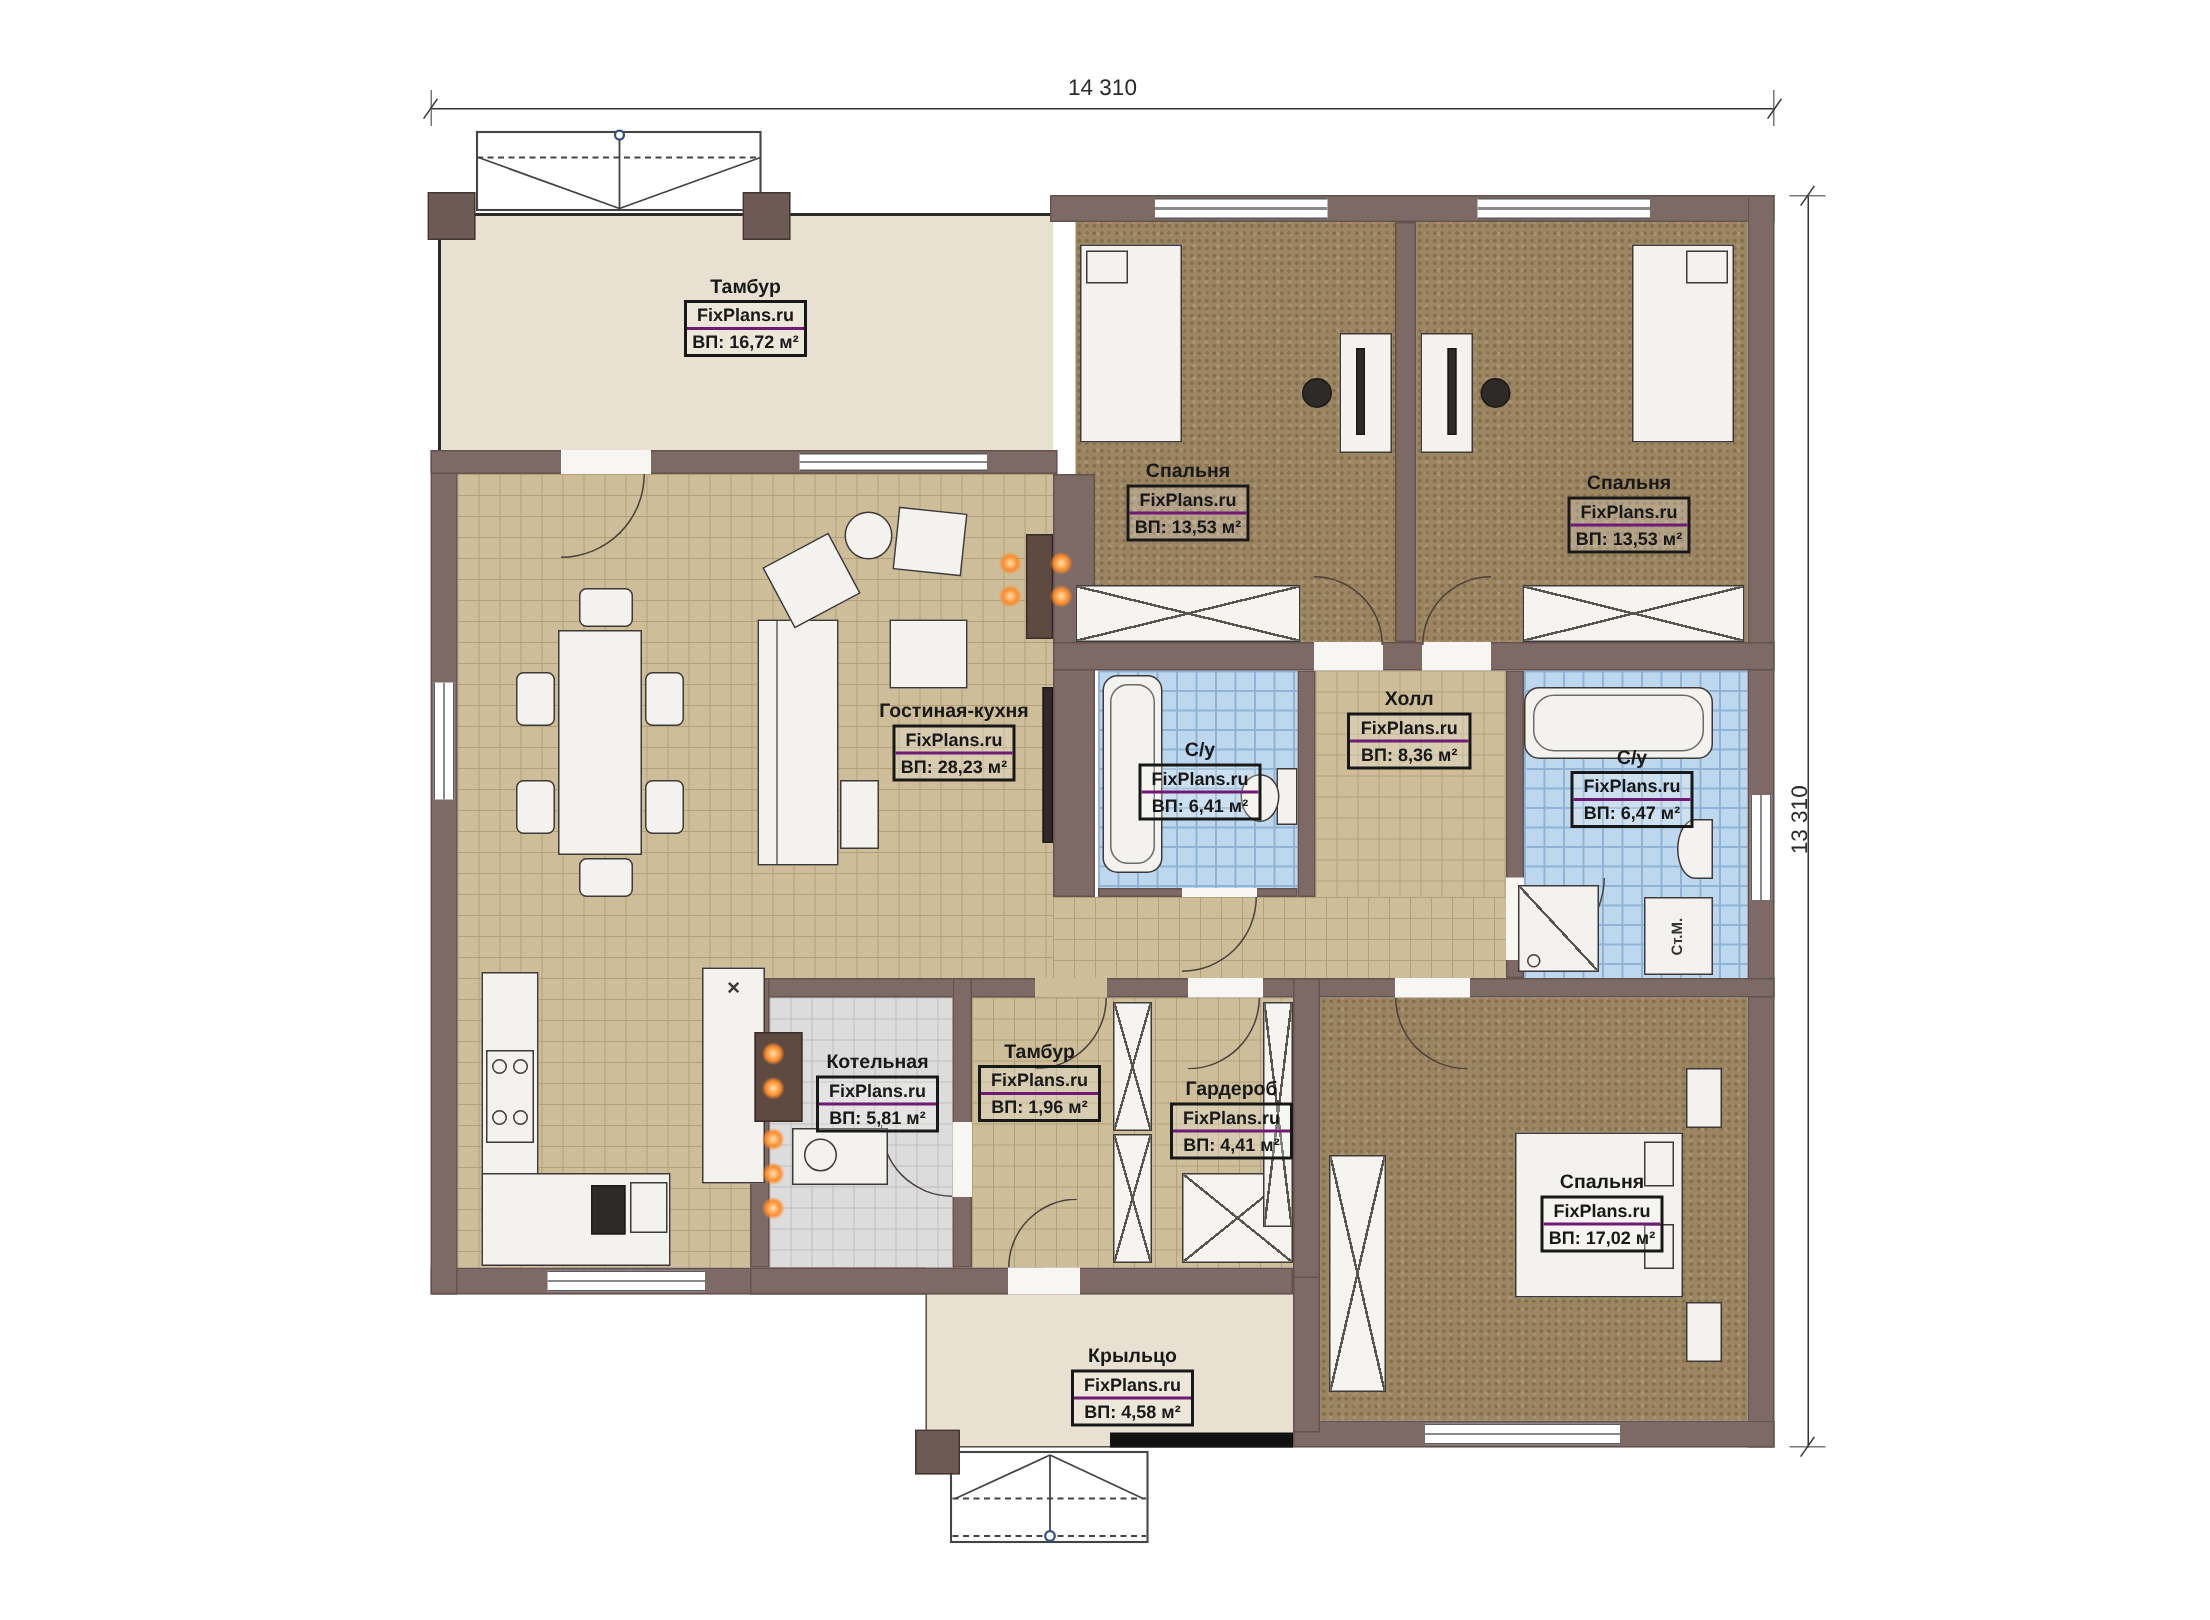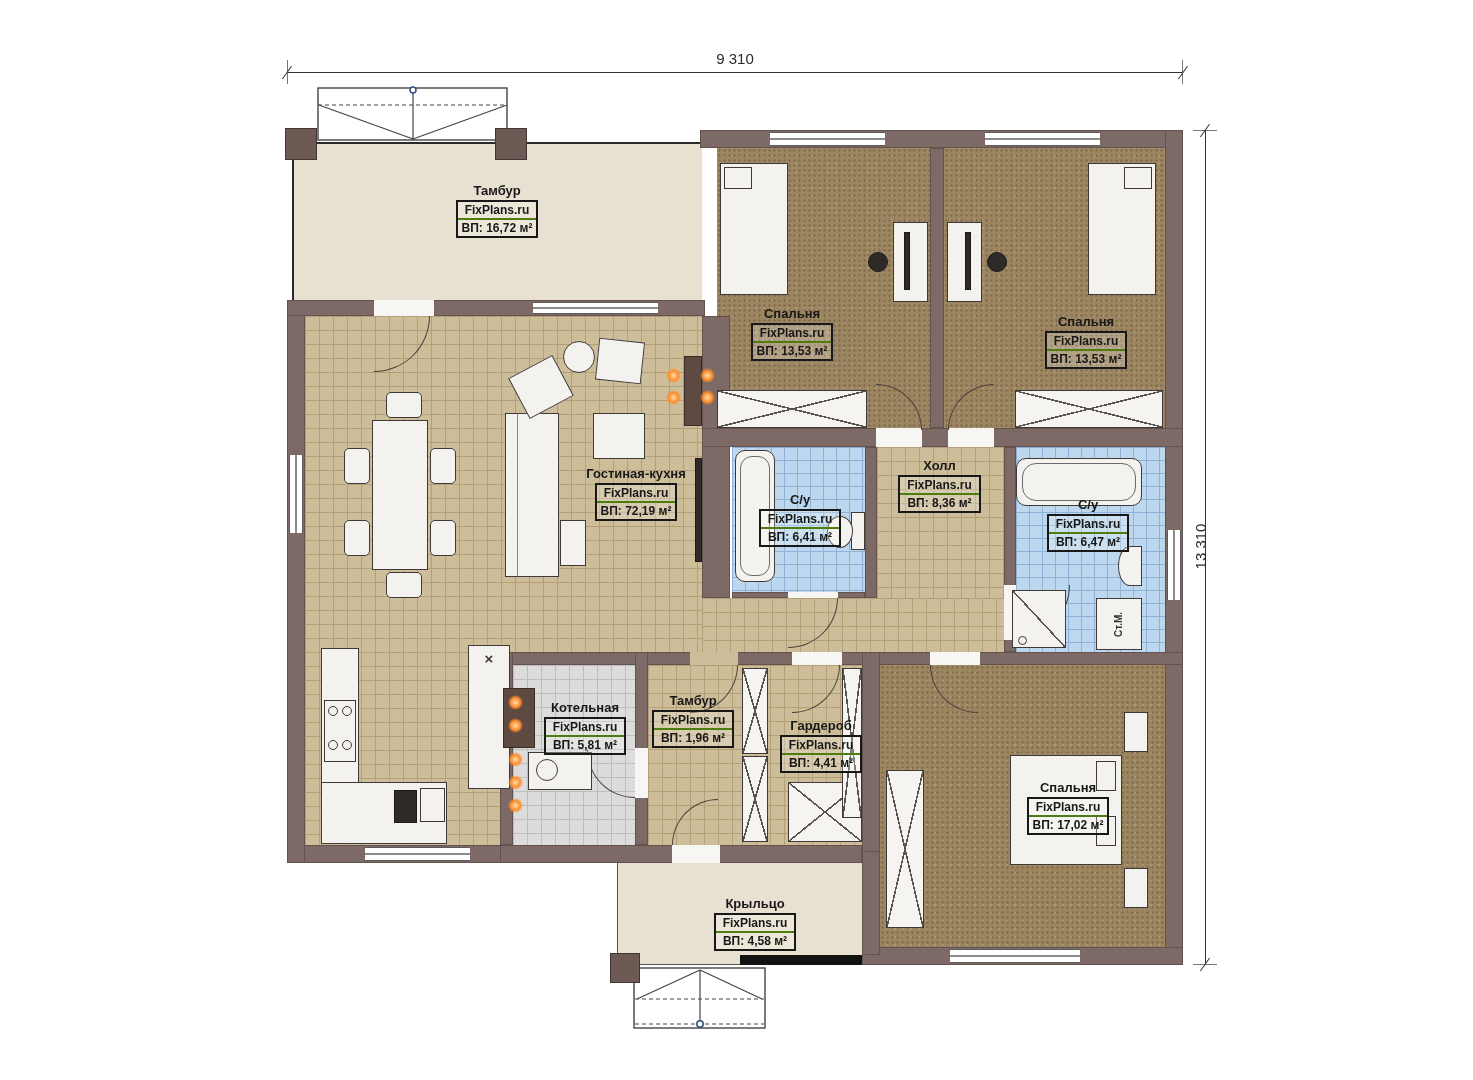--- a/index.html
+++ b/index.html
@@ -46,41 +46,41 @@
   .xu{background:#f5f4f1;border:1.5px solid #3f3a38;z-index:10;background-image:
       linear-gradient(to top right,transparent calc(50% - .8px),#5a544f calc(50% - .8px),#5a544f calc(50% + .8px),transparent calc(50% + .8px)),
       linear-gradient(to bottom right,transparent calc(50% - .8px),#5a544f calc(50% - .8px),#5a544f calc(50% + .8px),transparent calc(50% + .8px));}
   .heat{width:15px;height:15px;border-radius:50%;z-index:12;
       background:radial-gradient(circle,#ffe0b0 0%,#ff8c2a 45%,rgba(255,140,42,0) 72%);}
   
   .rlabel{display:flex;flex-direction:column;align-items:center;z-index:30;
       font-weight:bold;color:#181818;text-align:center;}
   .rlabel .t{font-size:13px;margin-bottom:2px;}
   .rlabel .bx{border:2px solid #181818;background:rgba(252,250,246,.25);}
-  .rlabel .r1{font-size:12px;padding:1px 7px;border-bottom:2px solid #4d7c0f;white-space:nowrap;}
+  .rlabel .r1{font-size:12px;padding:1px 7px;border-bottom:2px solid #701a75;white-space:nowrap;}
   .rlabel .r2{font-size:12px;padding:1px 1px;white-space:nowrap;}
   
   .dimline{z-index:2;}
   .dimtext{font-size:15px;color:#2b2b2b;z-index:2;}
   .tick{width:16px;height:0;border-top:1.6px solid #333;transform:rotate(-55deg);z-index:3;}
   .ext{background:#777;z-index:2;}
   .vtxt{transform:rotate(-90deg);transform-origin:center;}
   .wmtxt{font-size:10px;font-weight:bold;color:#333;transform:rotate(-90deg);white-space:nowrap;}
 </style>
 </head>
 <body>
 
 <div class="canvas">
 
   <div class="abs dimline" style="left:287px;top:72px;width:896px;border-top:1.3px solid #333;"></div>
   <div class="abs ext" style="left:287px;top:60px;width:1px;height:24px;"></div>
   <div class="abs ext" style="left:1182px;top:60px;width:1px;height:24px;"></div>
   <div class="abs tick" style="left:279px;top:72px;"></div>
   <div class="abs tick" style="left:1175px;top:72px;"></div>
-  <div class="abs dimtext" style="left:685px;top:50px;width:100px;text-align:center;">9 310</div>
+  <div class="abs dimtext" style="left:685px;top:50px;width:100px;text-align:center;">14 310</div>
 
   <div class="abs dimline" style="left:1205px;top:130px;height:835px;border-left:1.3px solid #333;"></div>
   <div class="abs ext" style="left:1193px;top:130px;width:24px;height:1px;"></div>
   <div class="abs ext" style="left:1193px;top:964px;width:24px;height:1px;"></div>
   <div class="abs tick" style="left:1197px;top:130px;"></div>
   <div class="abs tick" style="left:1197px;top:964px;"></div>
   <div class="abs dimtext vtxt" style="left:1150px;top:538px;width:100px;text-align:center;">13 310</div>
 
   <svg class="abs" style="left:317px;top:86px;z-index:2;" width="192" height="57" viewBox="0 0 192 57">
     <rect x="1" y="2" width="189" height="52" fill="none" stroke="#444" stroke-width="1.4"></rect>
@@ -265,21 +265,21 @@
     <div class="t">Спальня</div>
     <div class="bx">
         <div class="r1">FixPlans.ru</div>
       <div class="r2">ВП: 13,53 м²</div>
       </div>
   </div>
   <div class="abs rlabel" style="left:556px;top:466px;width:160px;">
     <div class="t">Гостиная-кухня</div>
     <div class="bx">
         <div class="r1">FixPlans.ru</div>
-      <div class="r2">ВП: 72,19 м²</div>
+      <div class="r2">ВП: 28,23 м²</div>
       </div>
   </div>
   <div class="abs rlabel" style="left:745px;top:492px;width:110px;">
     <div class="t">С/у</div>
     <div class="bx">
         <div class="r1">FixPlans.ru</div>
       <div class="r2">ВП: 6,41 м²</div>
       </div>
   </div>
   <div class="abs rlabel" style="left:867px;top:458px;width:145px;">

